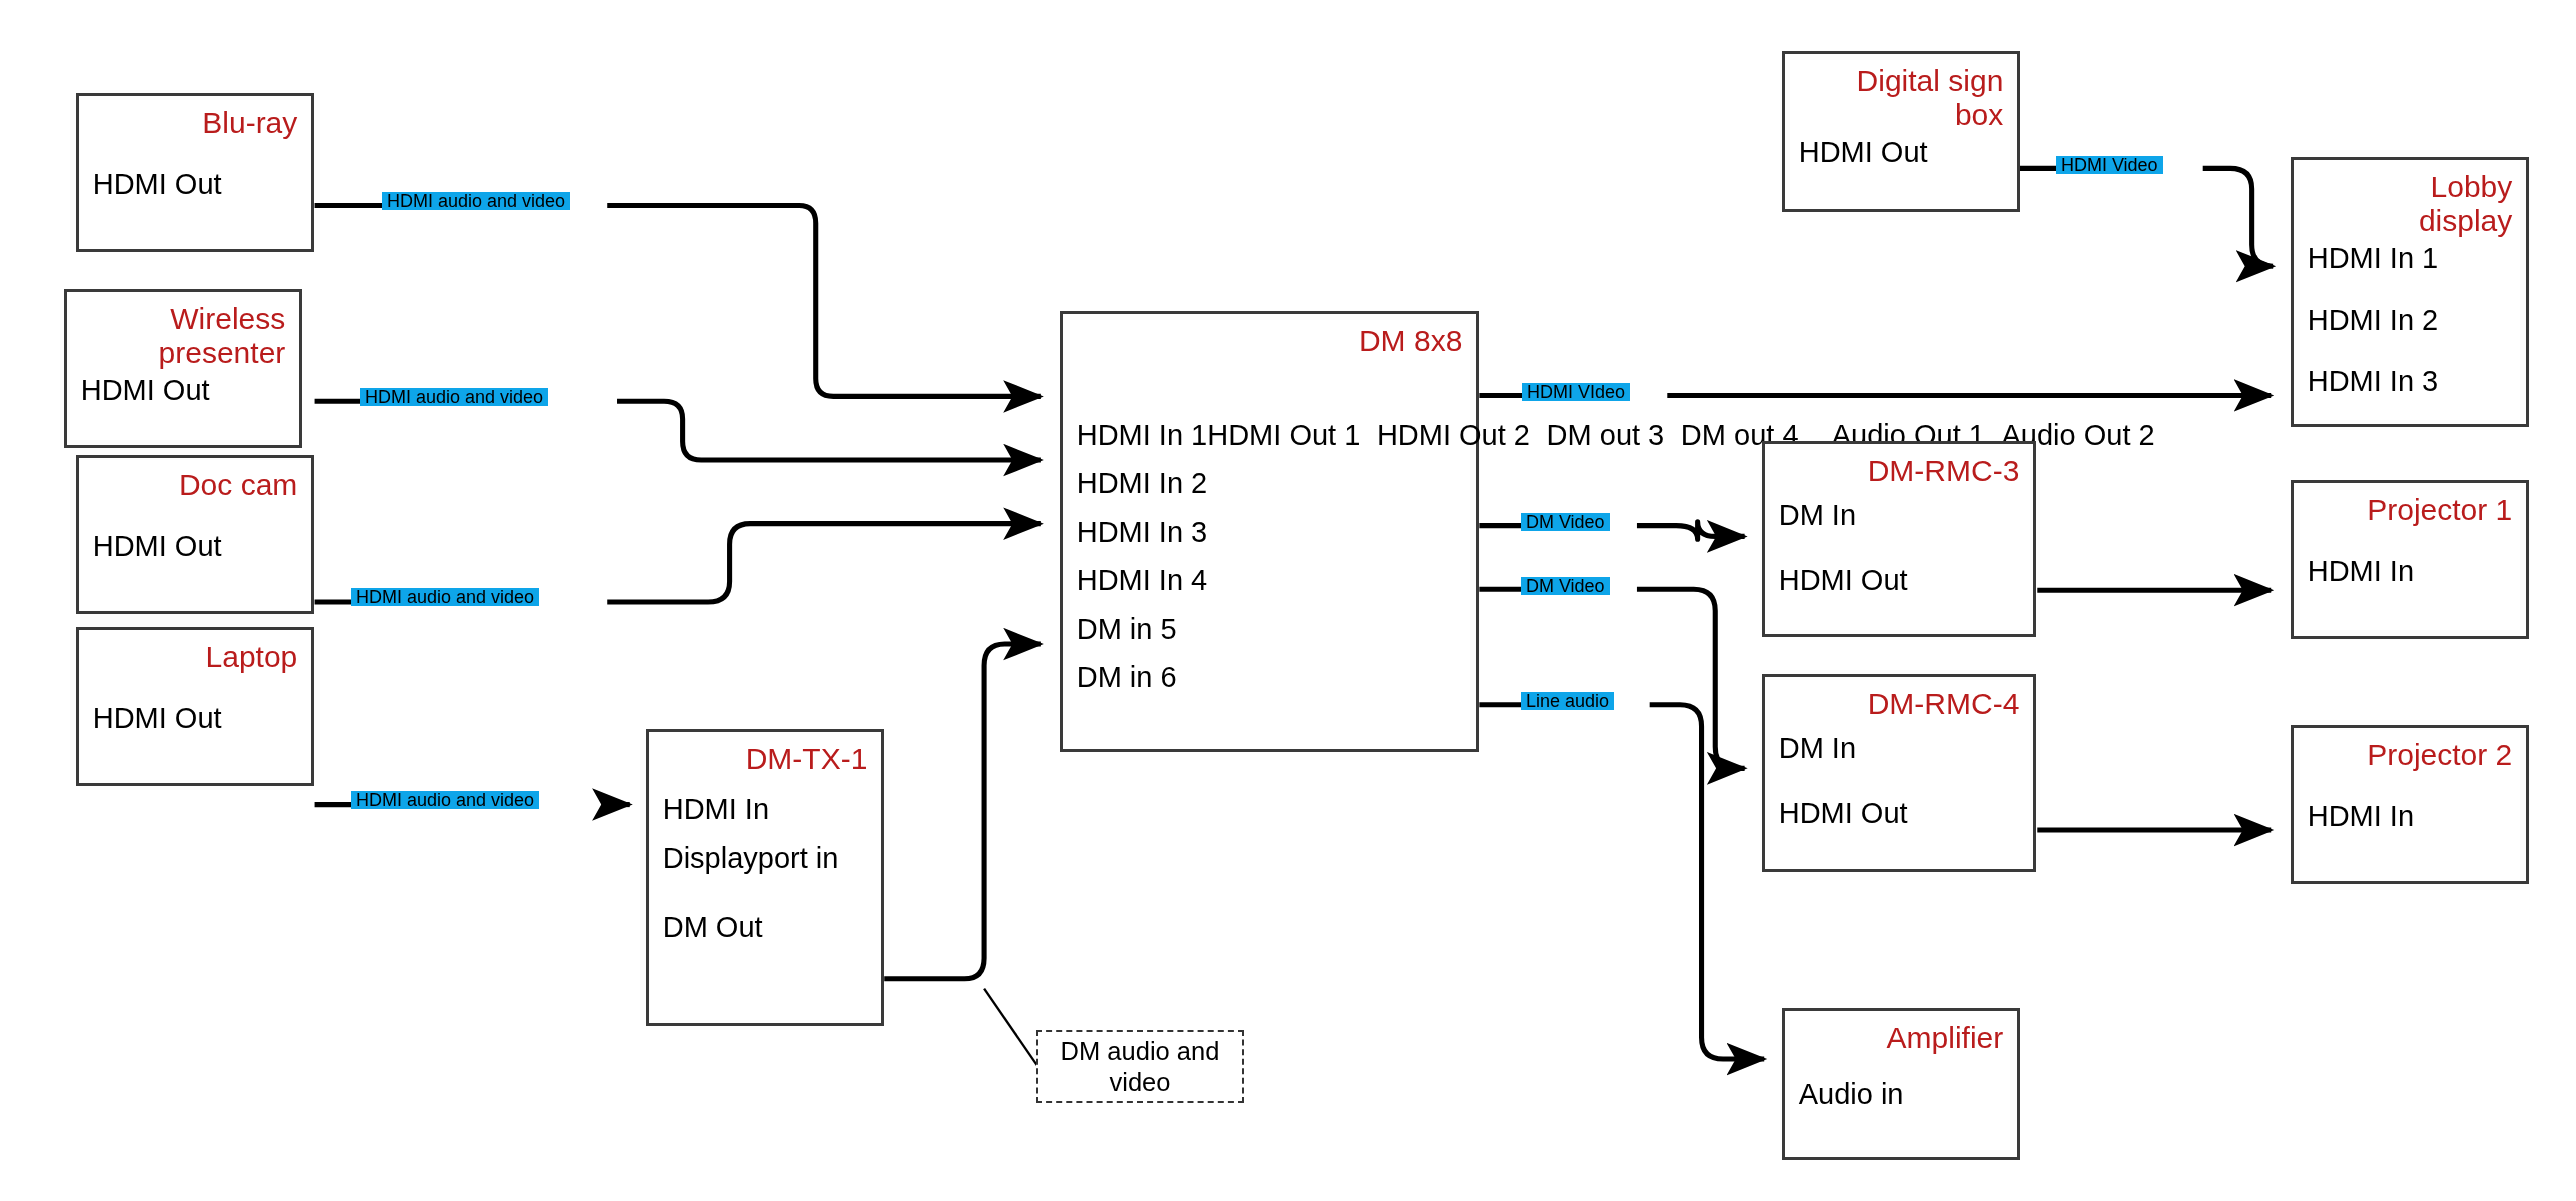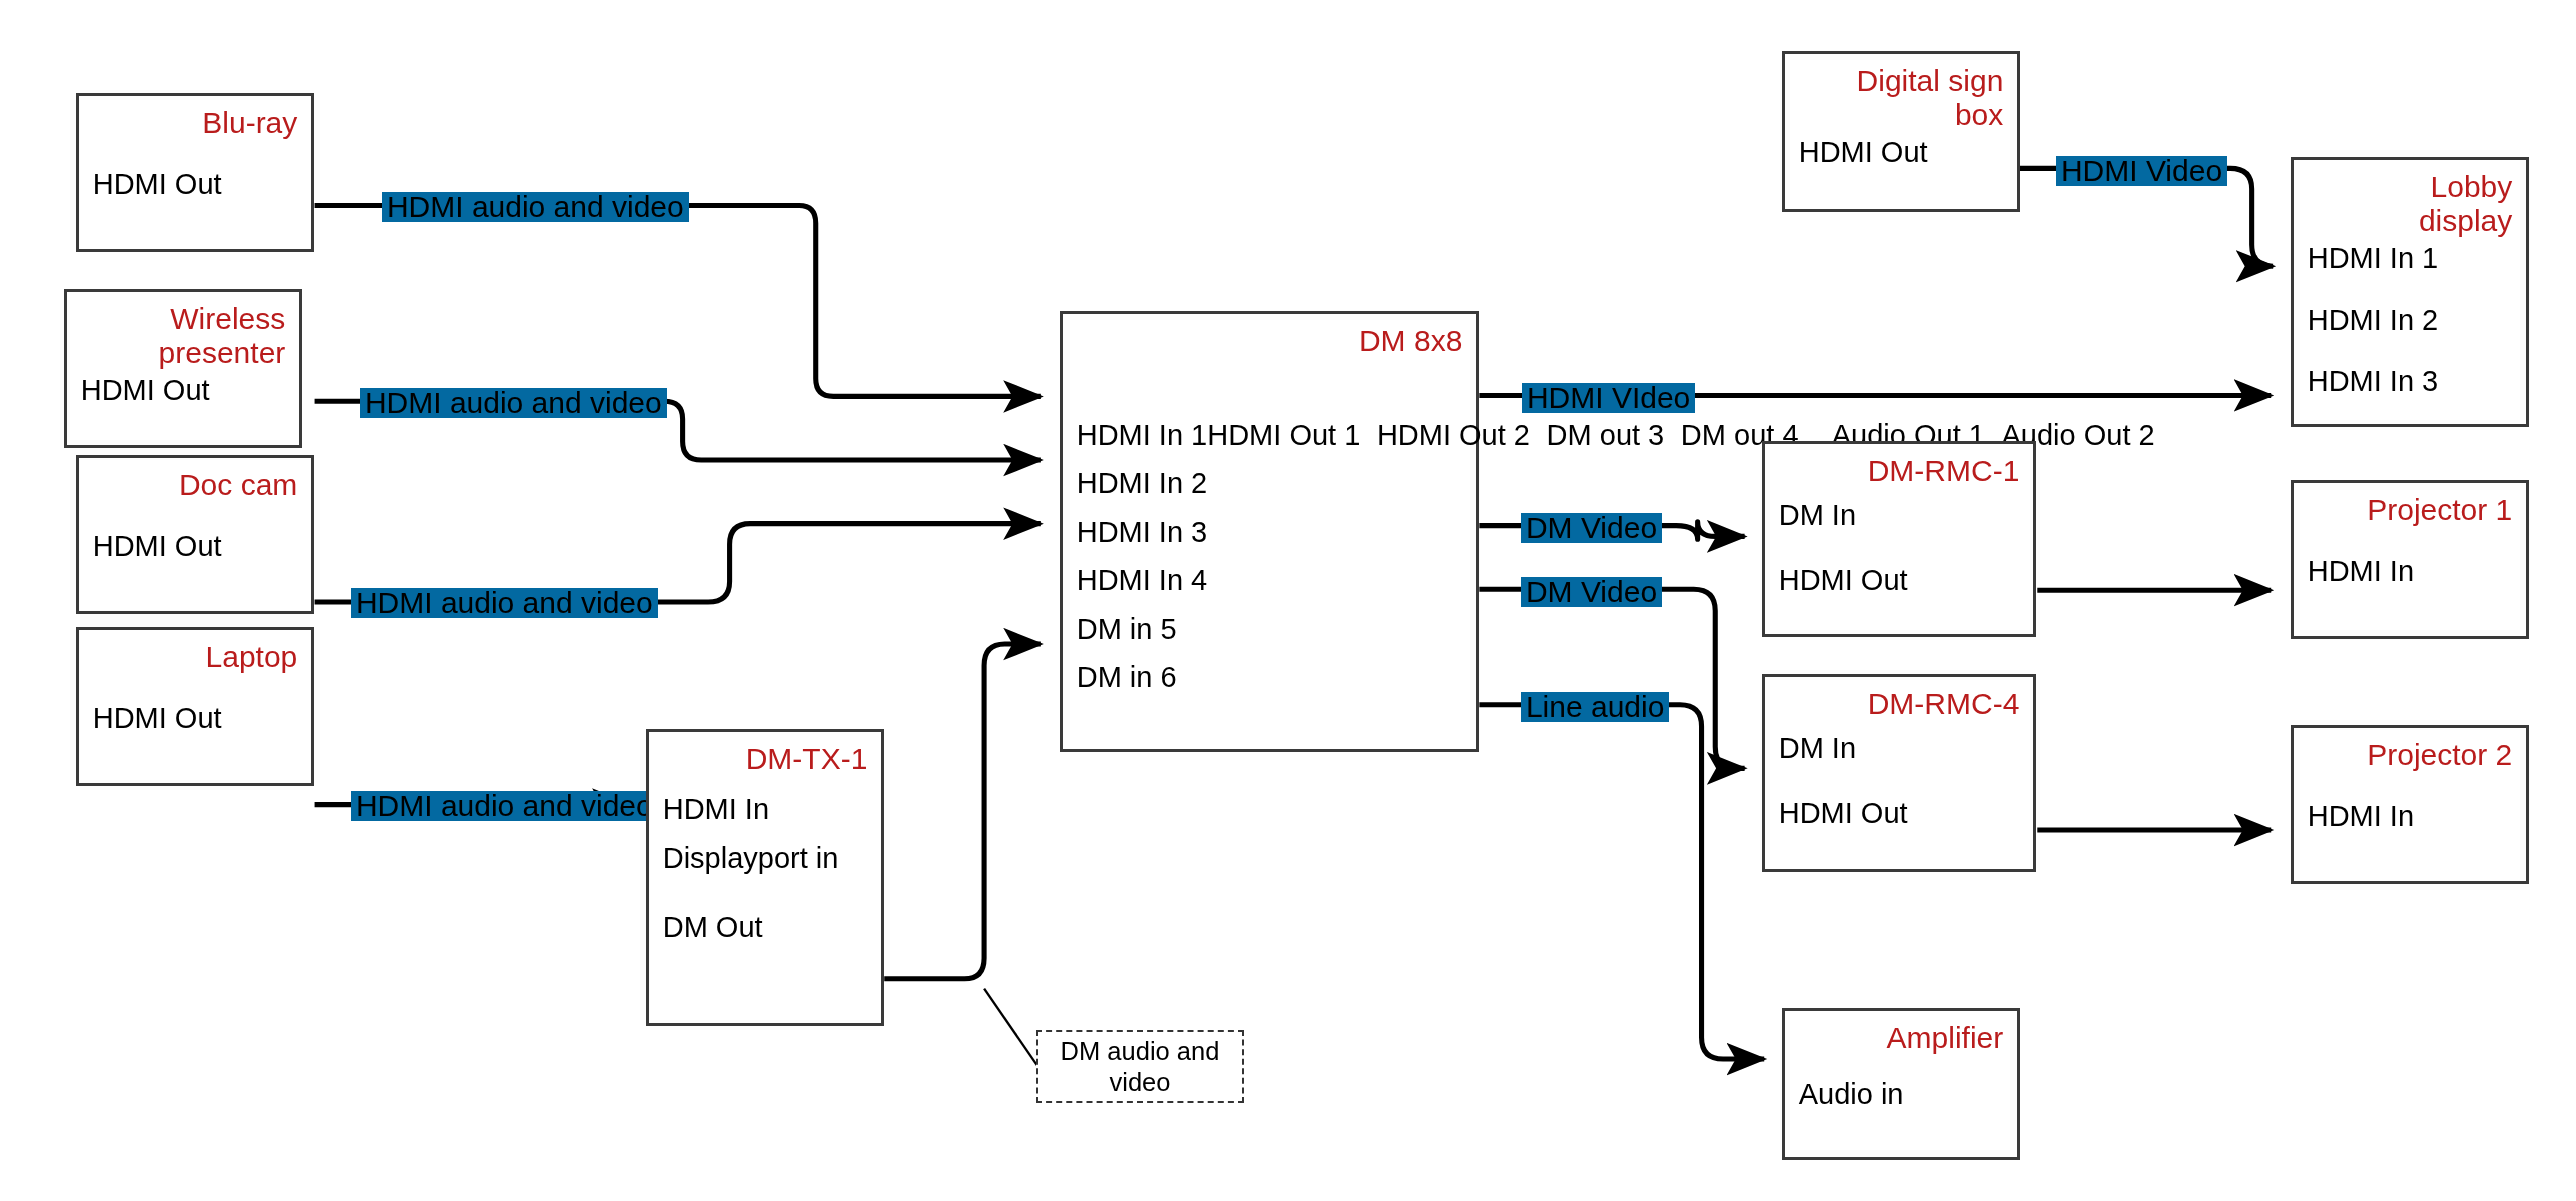--- a/index.html
+++ b/index.html
@@ -50,23 +50,23 @@
   .port.right  { text-align: left; }
   .port.left   { text-align: left; }
   .note-text {
     font-size: 25.5px;
     text-align: center;
     line-height: 1.18;
     color: #000;
   }
   .wire-label {
     position: absolute;
-    font-size: 30px;
+    font-size: 18px;
     color: #000;
-    background: #0369a1;
+    background: #0ea5e9;
     white-space: nowrap;
     padding: 0 4.9px;
     line-height: 1;
     text-align: center;
   }
 
   
   #n-bluray      { left:76px;  top:93px;   width:238px; height:159px; }
   #n-wireless    { left:64px;  top:289px;  width:238px; height:159px; }
   #n-doccam      { left:76px;  top:455px;  width:238px; height:159px; }
@@ -217,21 +217,21 @@
     <div class="node-title">Lobby
 display</div>
     <div class="port left" style="margin-top:3.9px;">HDMI In 1</div>
     <div style="height:30px;"></div>
     <div class="port left">HDMI In 2</div>
     <div style="height:30px;"></div>
     <div class="port left">HDMI In 3</div>
   </div>
 
   <div class="node" id="n-rmc3">
-    <div class="node-title">DM-RMC-1</div>
+    <div class="node-title">DM-RMC-3</div>
     <div style="height:11.7px;"></div>
     <div class="port left">DM In</div>
     <div style="height:33px;"></div>
     <div class="port right">HDMI Out</div>
   </div>
 
   <div class="node" id="n-rmc4">
     <div class="node-title">DM-RMC-4</div>
     <div style="height:11.7px;"></div>
     <div class="port left">DM In</div>

